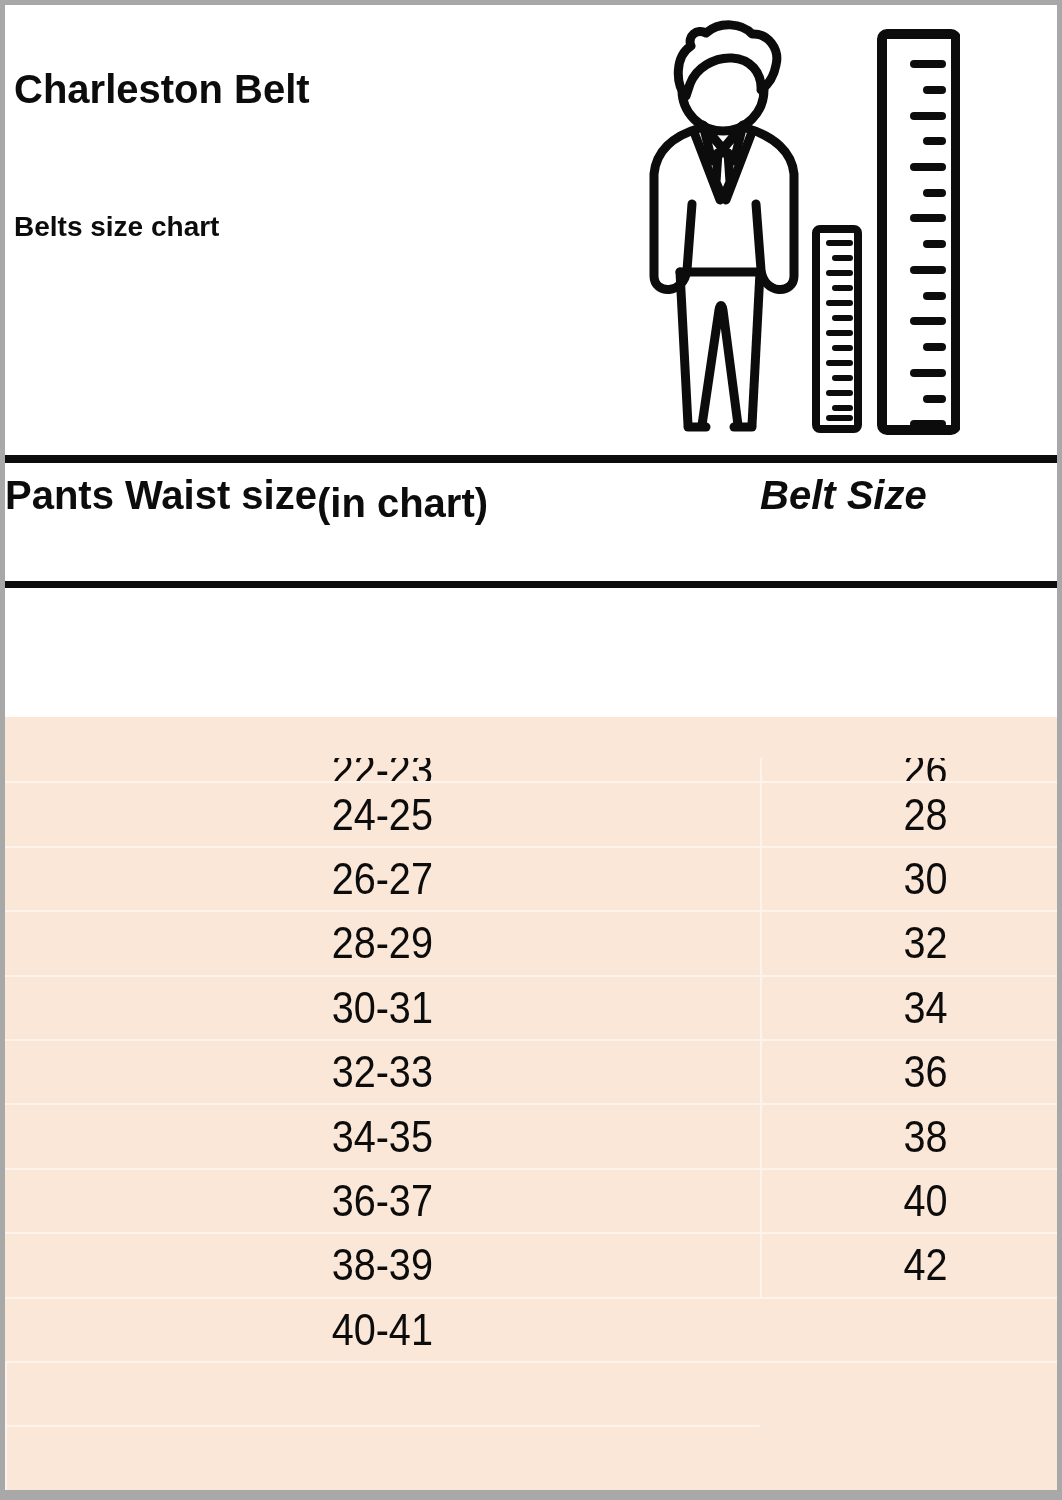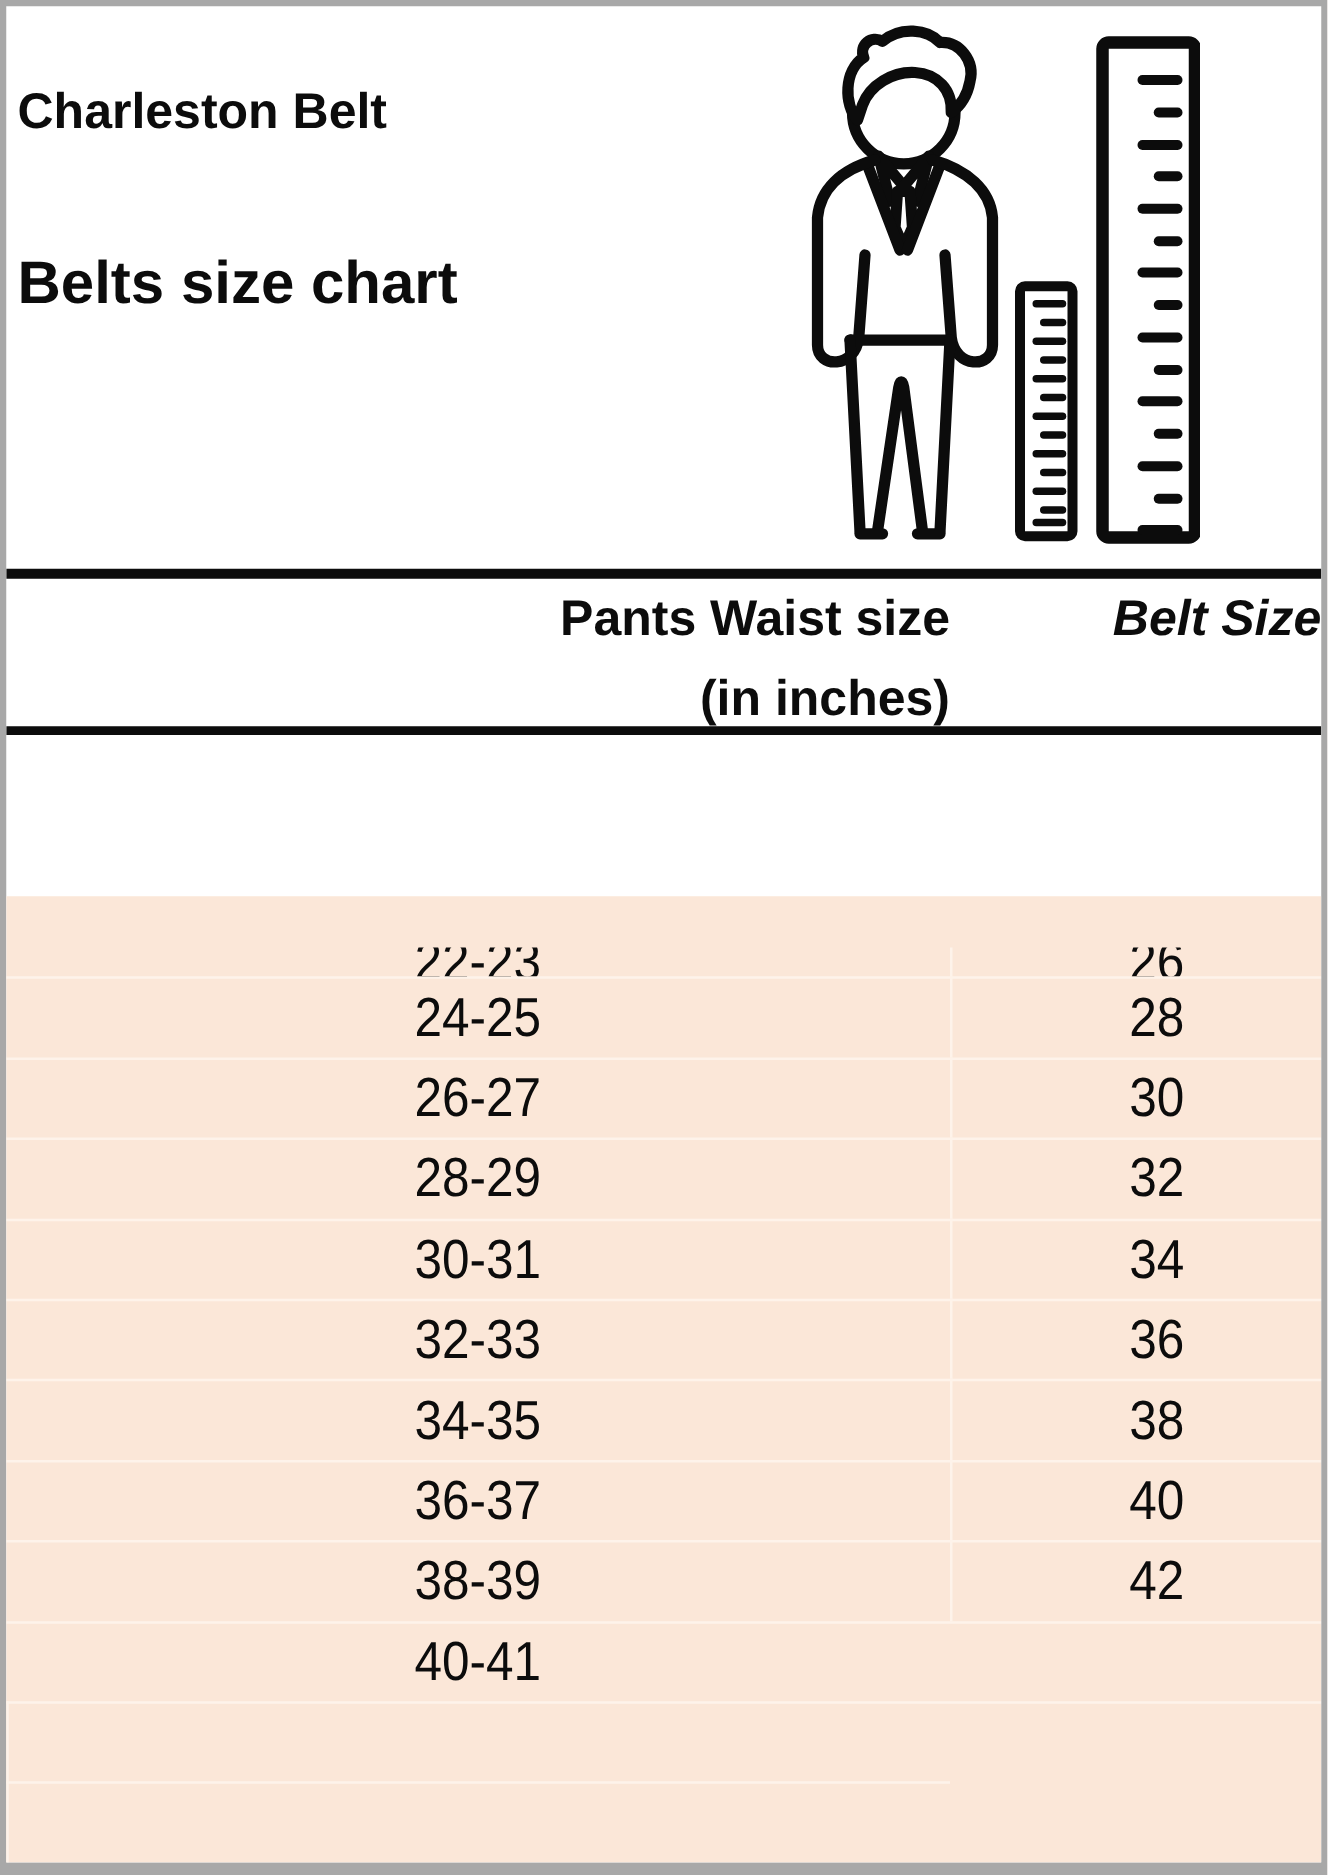--- a/index.html
+++ b/index.html
@@ -21,41 +21,41 @@
   }
   .inner{position:absolute; inset:0;}
 
   .brand-title{
     position:absolute; left:9px; top:58px;
     font-size:40px; font-weight:bold; line-height:52px;
     white-space:nowrap;
   }
   .chart-subtitle{
     position:absolute; left:9px; top:200px;
-    font-size:48px; font-weight:bold; line-height:44px;
+    font-size:28px; font-weight:bold; line-height:44px;
     white-space:nowrap;
   }
 
   .icon-group{
     position:absolute; left:625px; top:13px;
     width:330px; height:420px;
   }
 
   .rule{
     position:absolute; left:0; right:0;
     background:var(--black);
   }
   .rule-top{top:450px; height:8px;}
   .rule-bottom{top:576px; height:7px;}
 
   .table-header{
     position:absolute; left:0; right:0; top:458px; height:118px;
     display:flex;
   }
-  .th-col{display:flex; flex-direction:column; align-items:flex-end;}
+  .th-col{display:flex; flex-direction:row; align-items:flex-start;}
   .th-col.c1{width:755px;}
   .th-col.c2{flex:1;font-style:italic;}
   .th-line{
     font-size:40px; font-weight:bold; line-height:48px;
     margin-top:8px; white-space:nowrap;
   }
   .th-line.second{margin-top:16px;}
 
   .size-grid{
     position:absolute; left:0; right:0; top:712px; bottom:0;
@@ -146,21 +146,21 @@
           <line x1="284" y1="406" x2="312" y2="406"></line>
         </g>
       </g>
     </svg>
 
     <div class="rule rule-top"></div>
 
     <div class="table-header">
       <div class="th-col c1">
         <div class="th-line">Pants Waist size</div>
-        <div class="th-line second">(in inches)</div>
+        <div class="th-line second">(in chart)</div>
       </div>
       <div class="th-col c2">
         <div class="th-line">Belt Size</div>
       </div>
     </div>
 
     <div class="rule rule-bottom"></div>
 
     <div class="size-grid">
       <div class="cell c1">

